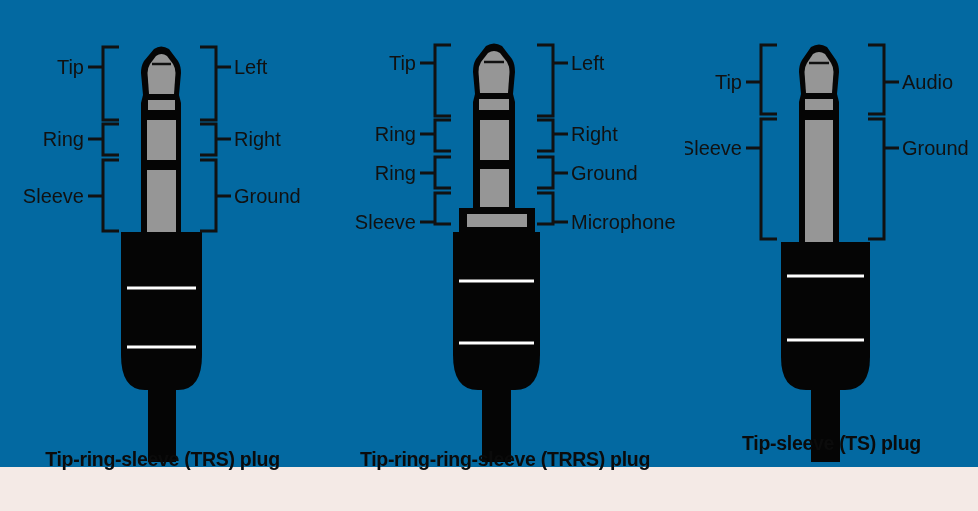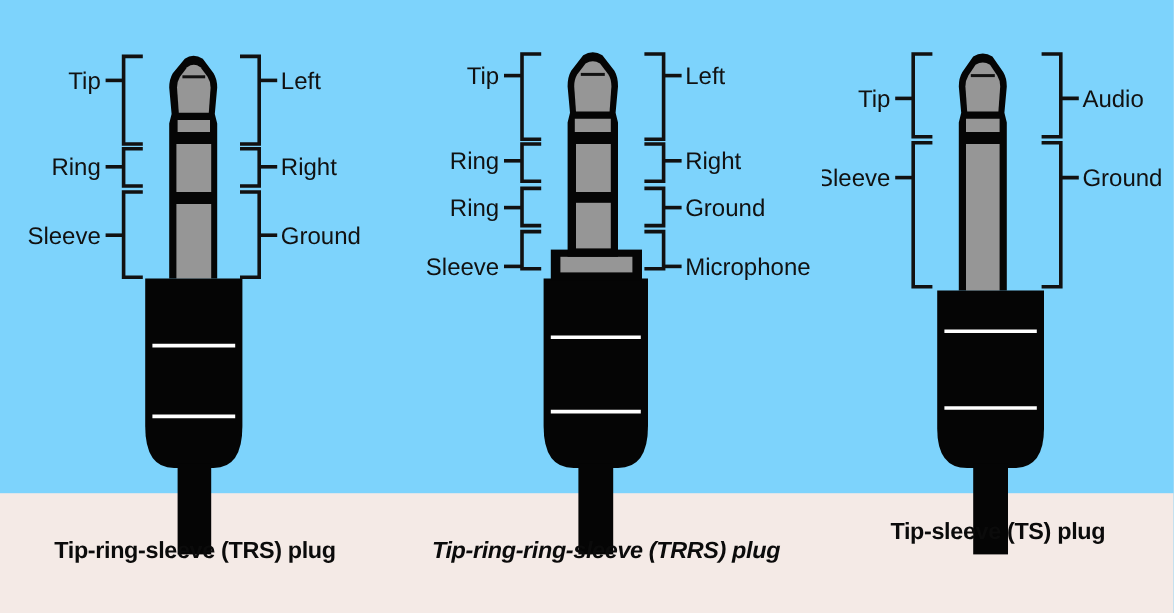--- a/index.html
+++ b/index.html
@@ -9,22 +9,22 @@
   body {
     width: 978px;
     height: 511px;
     background: #f4eae6;
     font-family: "Liberation Sans", sans-serif;
     overflow: hidden;
   }
   #stage {
     position: relative;
     width: 978px;
-    height: 411px;
-    background: #7dd3fc;
+    height: 467px;
+    background: #0369a1;
   }
   .panel {
     position: absolute;
     top: 0;
     height: 511px;
   }
   .panel-svg {
     position: absolute;
     left: 0;
     top: 0;
@@ -164,21 +164,21 @@
 
       <path class="stroke" d="M212 157 H228 V188 H212"></path>
       <line class="stroke" x1="228" y1="173" x2="243" y2="173"></line>
       <text class="lbl lbl-r" x="246" y="180">Ground</text>
 
       <path class="stroke" d="M212 193 H228 V224 H212"></path>
       <line class="stroke" x1="228" y1="222" x2="243" y2="222"></line>
       <text class="lbl lbl-r" x="246" y="229">Microphone</text>
     </svg>
 
-    <div class="caption" style="top:448px;font-style:italic;">Tip-ring-ring-sleeve (TRRS) plug</div>
+    <div class="caption" style="top:448px;">Tip-ring-ring-sleeve (TRRS) plug</div>
   </div>
 
   <div class="panel" style="left:685px; width:293px;">
     <svg class="panel-svg" width="293" height="470" viewBox="0 0 293 470">
 
       <path class="dark" d="M96 242 H185 V357 Q185 390 160 390 H121 Q96 390 96 357 Z"></path>
       <rect class="dark" x="126" y="386" width="29" height="76"></rect>
       <line class="white-line" x1="102" y1="276" x2="179" y2="276"></line>
       <line class="white-line" x1="102" y1="340" x2="179" y2="340"></line>
 

